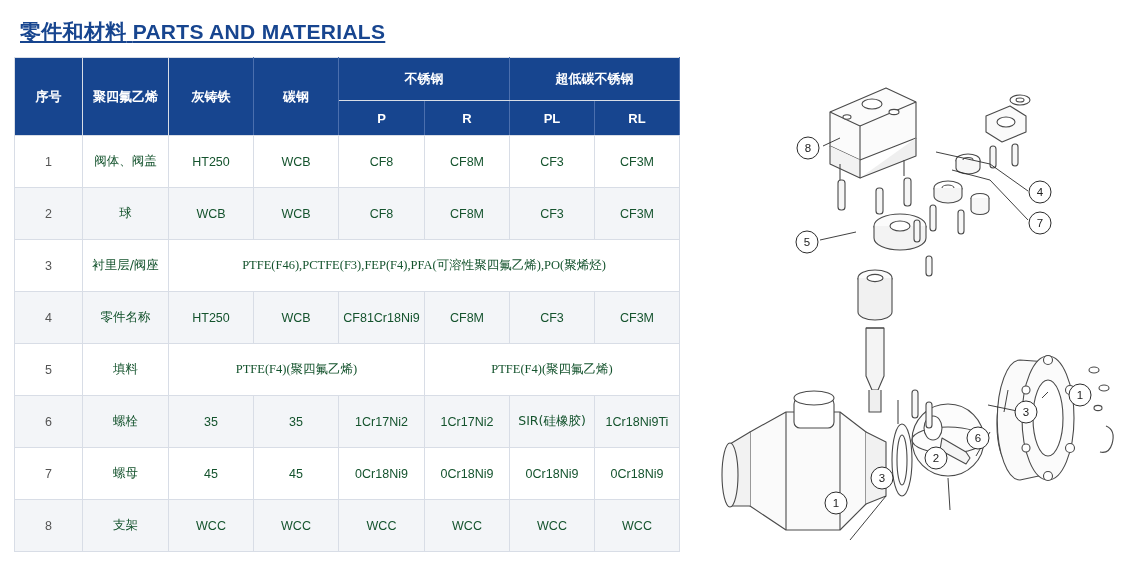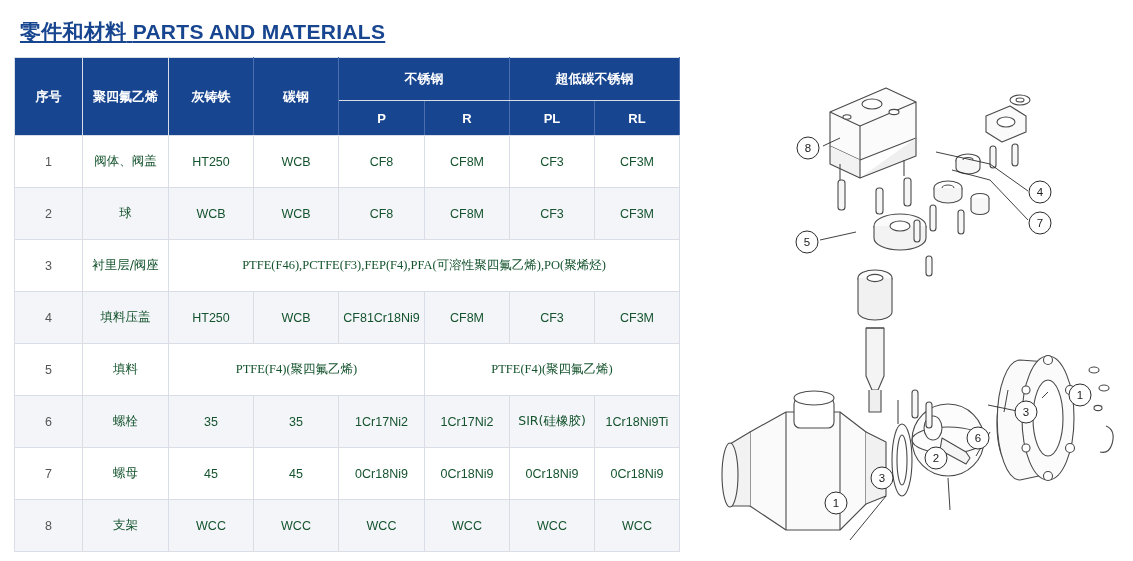--- a/index.html
+++ b/index.html
@@ -162,21 +162,21 @@
         </tr>
 
         <tr>
           <td>3</td>
           <td class="cn">衬里层/阀座</td>
           <td class="wide" colspan="6">PTFE(F46),PCTFE(F3),FEP(F4),PFA(可溶性聚四氟乙烯),PO(聚烯烃)</td>
         </tr>
 
         <tr class="alt">
           <td>4</td>
-          <td class="cn">填料压盖</td>
+          <td class="cn">零件名称</td>
           <td>HT250</td>
           <td>WCB</td>
           <td>CF81Cr18Ni9</td>
           <td>CF8M</td>
           <td>CF3</td>
           <td>CF3M</td>
         </tr>
 
         <tr>
           <td>5</td>

